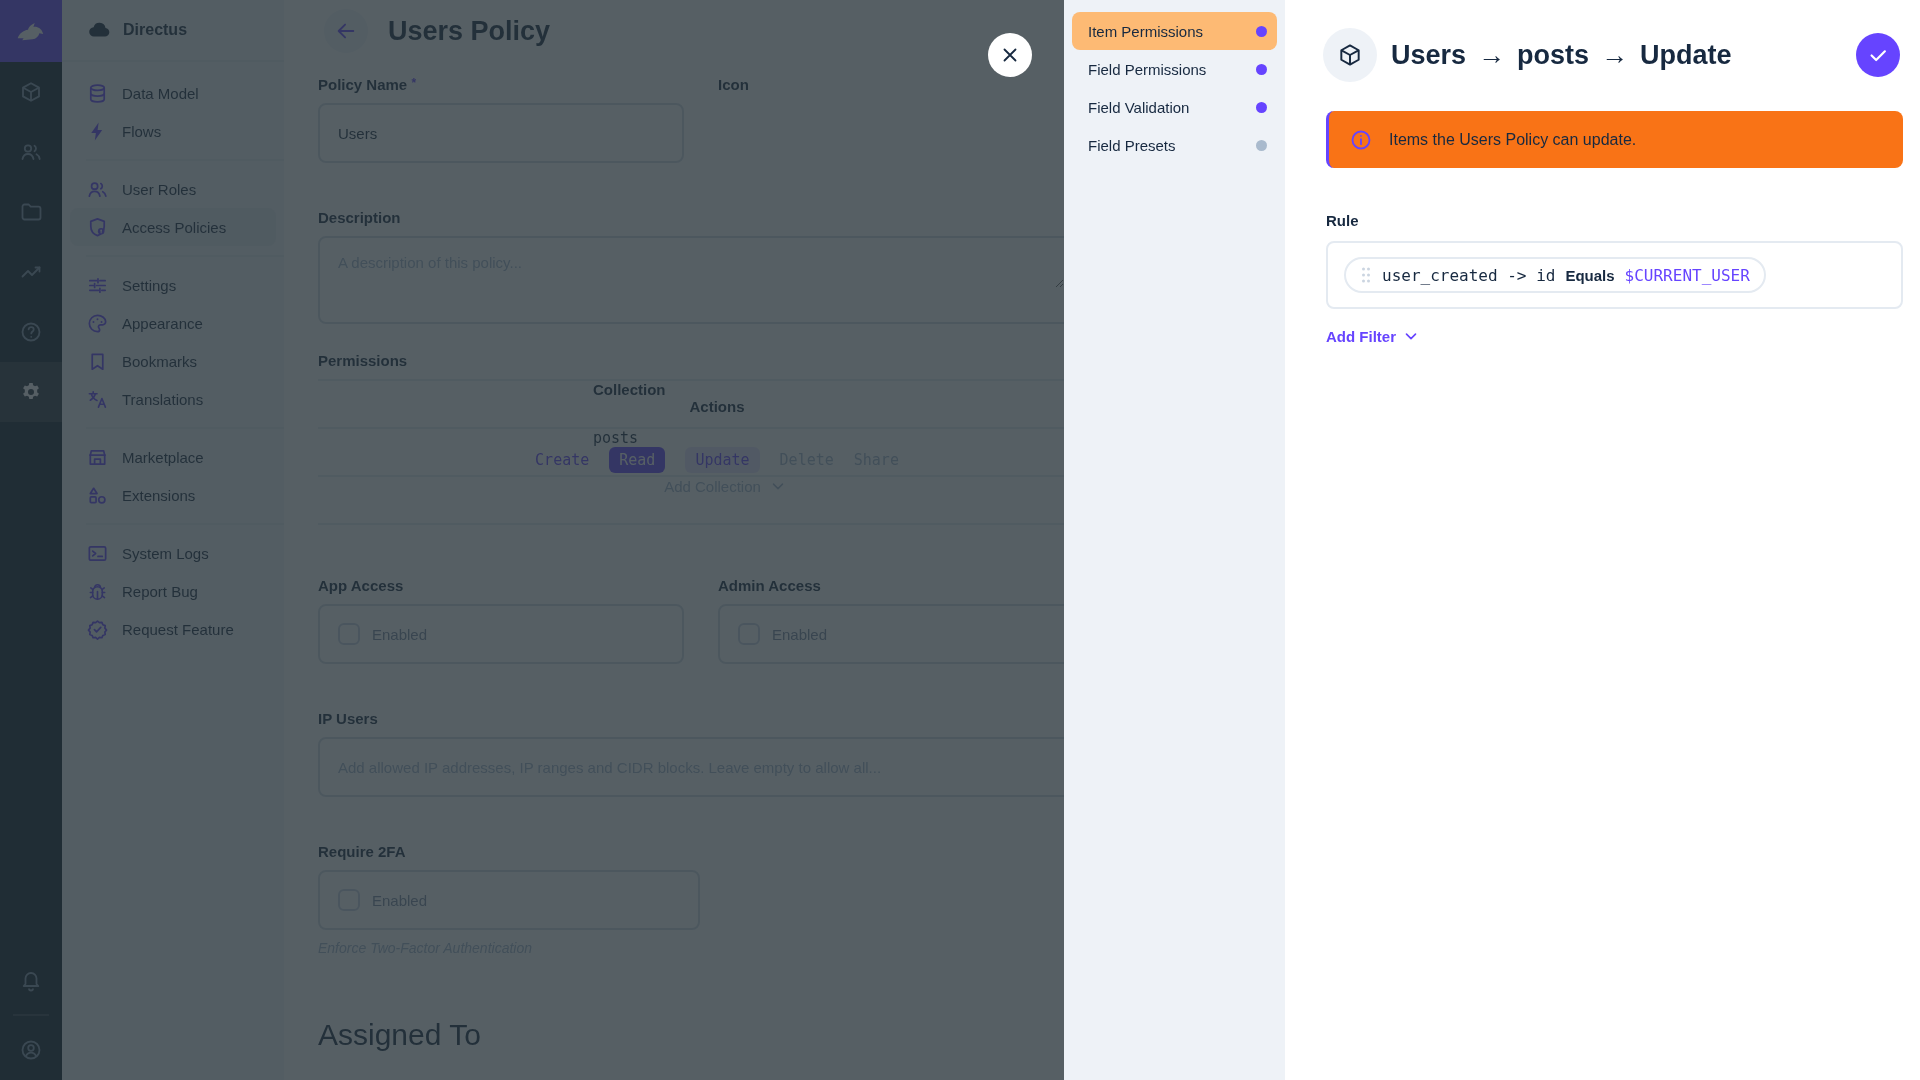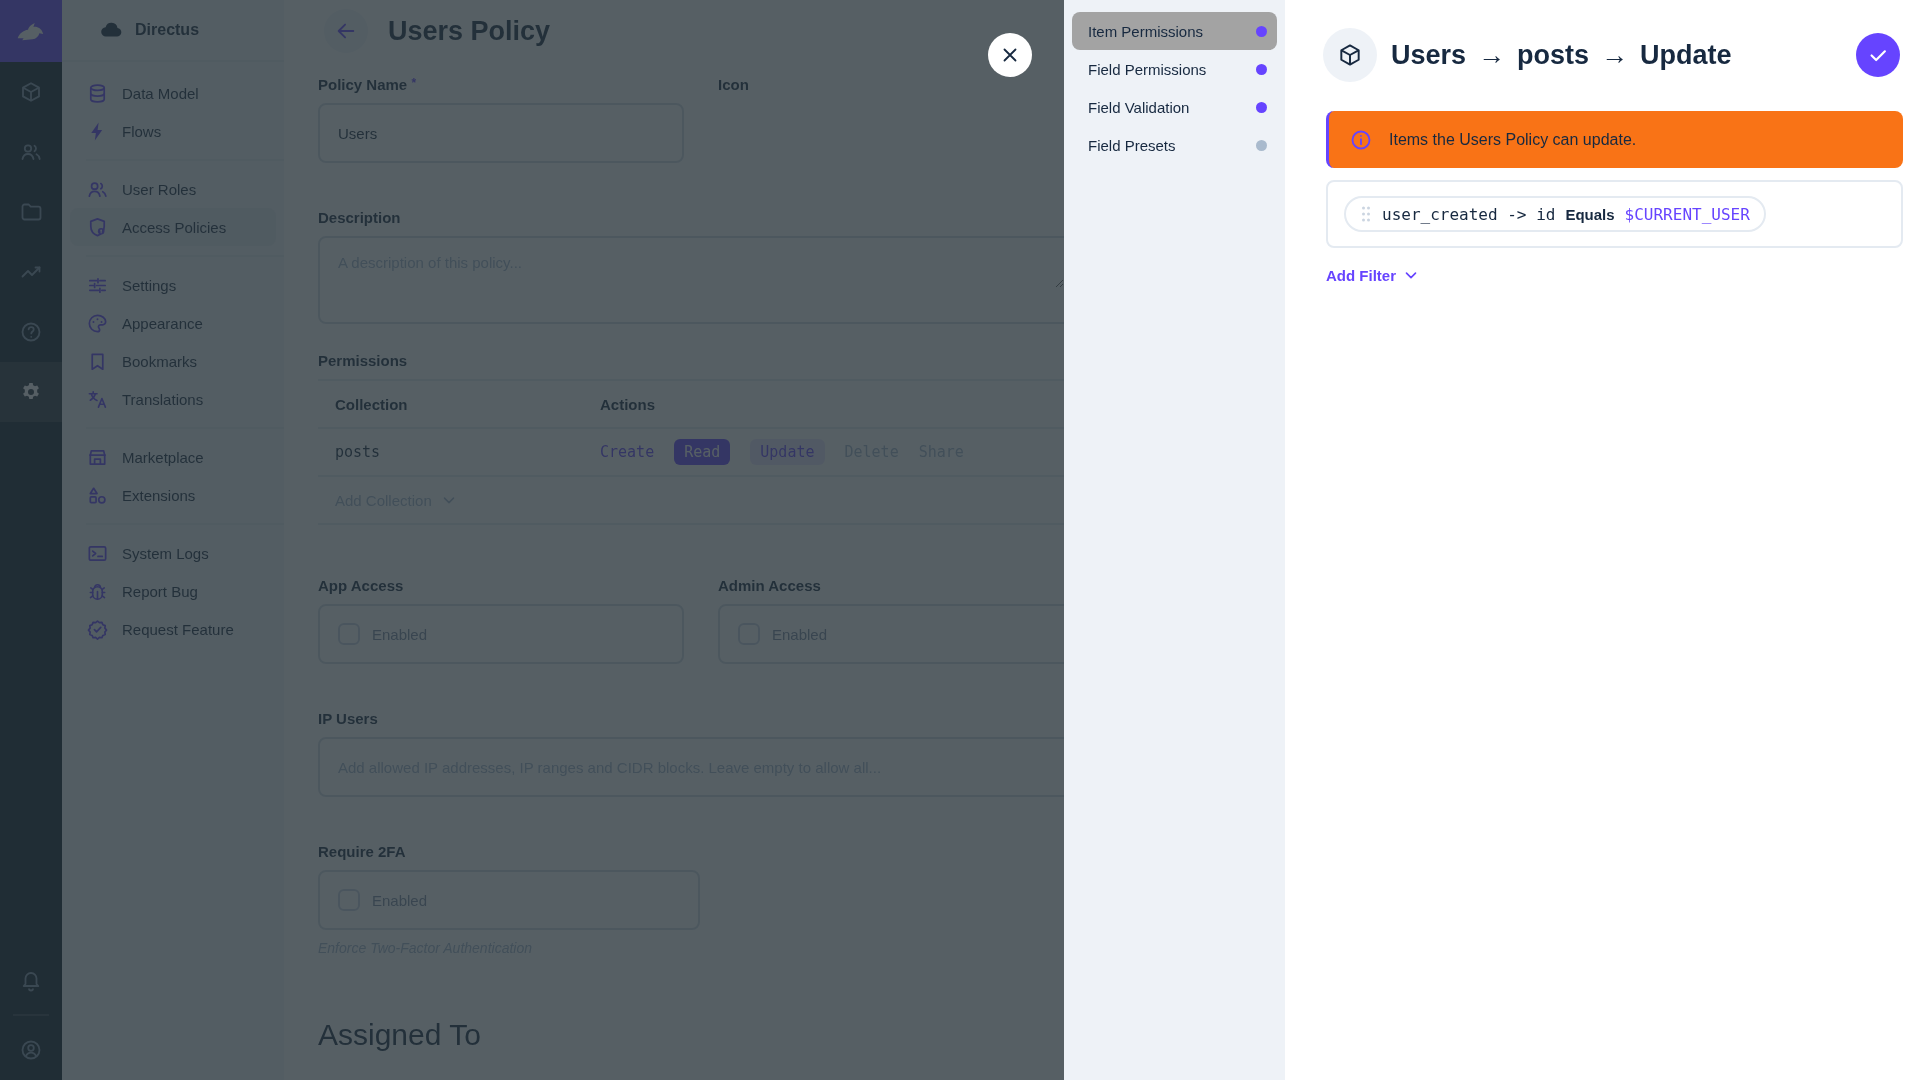--- a/index.html
+++ b/index.html
@@ -9,21 +9,21 @@
   
   .module-bar { position:absolute; left:0; top:0; bottom:0; width:62px; background:#0d1b2a; z-index:2; }
   .logo-tile { width:62px; height:62px; background:#6644ff; display:flex; align-items:center; justify-content:center; }
   .module-btn { width:62px; height:60px; display:flex; align-items:center; justify-content:center; color:#8196ad; cursor:pointer; }
   .module-btn.active { background:rgba(255,255,255,0.12); color:#ffffff; }
   .module-bottom { position:absolute; bottom:0; left:0; width:62px; }
   .module-divider { height:2px; background:rgba(255,255,255,0.14); margin:4px 13px; }
 
   
   .nav { position:absolute; left:62px; top:0; bottom:0; width:222px; background:#f0f4f9; z-index:2; }
-  .nav-header { height:62px; display:flex; align-items:center; gap:12px; padding-left:37px; border-bottom:2px solid #e4eaf1; color:#172940; }
+  .nav-header { height:62px; display:flex; align-items:center; gap:12px; padding-left:25px; border-bottom:2px solid #e4eaf1; color:#172940; }
   .nav-header .proj-name { font-size:16px; font-weight:bold; }
   .nav-items { padding-top:12px; }
   .nav-item { height:38px; display:flex; align-items:center; gap:13px; padding-left:24px; color:#172940; font-size:15px; cursor:pointer; }
   .nav-item .nicon { color:#6644ff; display:flex; }
   .nav-item.active { background:#e4eaf1; border-radius:8px; margin:0 8px; padding-left:16px; }
   .nav-divider { height:2px; background:#e4eaf1; margin:9px 0 9px 24px; }
 
   
   .main { position:absolute; left:284px; top:0; right:0; bottom:0; background:#ffffff; z-index:1; }
   .main-header { height:62px; display:flex; align-items:center; gap:20px; padding-left:40px; }
@@ -35,21 +35,21 @@
   .field.full { width:798px; }
   .flabel { font-size:15px; font-weight:bold; color:#172940; margin-bottom:10px; }
   .flabel .req { color:#6644ff; font-size:12px; vertical-align:top; }
   .inputbox { height:60px; width:100%; border:2px solid #d3dae4; border-radius:8px; display:flex; align-items:center; padding:0 18px; font-size:15px; color:#172940; gap:12px; background:#fff; }
   input.raw, textarea.raw { border:none; outline:none; width:100%; font-size:15px; color:#172940; font-family:"Liberation Sans",sans-serif; background:transparent; }
   input.raw::placeholder, textarea.raw::placeholder { color:#a2b5cd; }
   .textareabox { height:88px; border:2px solid #d3dae4; border-radius:8px; padding:16px 18px; }
   .icon-value { color:#6644ff; display:flex; align-items:center; gap:12px; font-size:15px; }
 
   .perm-table { border-top:2px solid #e4eaf1; width:798px; }
-  .perm-row { height:48px; display:flex; align-items:center; border-bottom:2px solid #e4eaf1; }
+  .perm-row { height:48px; display:flex; align-items:center; border-bottom:2px solid #e4eaf1;flex-direction:column; }
   .col-collection { width:282px; padding-left:17px; }
   .perm-head { font-size:15px; font-weight:bold; color:#172940; }
   .mono { font-family:"DejaVu Sans Mono", monospace; }
   .coll-name { font-size:15px; color:#172940; }
   .actions-list { display:flex; align-items:center; gap:20px; font-size:15px; }
   .act { color:#6644ff; cursor:pointer; }
   .act.selected { background:#6644ff; color:#ffffff; border-radius:6px; padding:4px 10px; }
   .act.editing { background:rgba(102,68,255,0.14); color:#6644ff; border-radius:6px; padding:4px 10px; }
   .act.none { color:#a2b5cd; }
   .add-collection { color:#a2b5cd; font-size:15px; display:flex; align-items:center; gap:8px; padding-left:17px; cursor:pointer; }
@@ -60,21 +60,21 @@
 
   .assigned { margin-top:62px; }
   .assigned-title { font-size:30px; font-weight:normal; color:#172940; }
 
   
   .overlay { position:absolute; inset:0; background:rgba(38,50,56,0.78); z-index:10; }
 
   
   .tab-panel { position:absolute; left:1064px; top:0; bottom:0; width:221px; background:#eef2f7; z-index:20; padding:12px 8px; }
   .tab-item { height:38px; border-radius:8px; display:flex; align-items:center; padding:0 10px 0 16px; font-size:15px; color:#172940; cursor:pointer; margin-bottom:0; }
-  .tab-item.active { background:#a3a3a3; }
+  .tab-item.active { background:#fdba74; }
   .tab-item .tlabel { flex:1; }
   .dot { width:11px; height:11px; border-radius:50%; flex:none; }
   .dot.on { background:#6644ff; }
   .dot.off { background:#a9bacd; }
 
   
   .drawer { position:absolute; left:1285px; right:0; top:0; bottom:0; background:#ffffff; z-index:20; }
   .drawer-header { display:flex; align-items:center; padding:28px 20px 0 38px; gap:14px; }
   .drawer-icon-circle { width:54px; height:54px; border-radius:50%; background:#eef2f7; color:#172940; display:flex; align-items:center; justify-content:center; flex:none; }
   .drawer-title { font-size:27px; font-weight:bold; color:#172940; display:flex; align-items:center; gap:12px; }
@@ -459,20 +459,21 @@
       <span class="notice-icon">
         <svg width="24" height="24" viewBox="0 0 24 24" fill="none" stroke="currentColor" stroke-width="1.8" stroke-linecap="round">
             <circle cx="12" cy="12" r="8.5"></circle>
             <path d="M12 11.2v5"></path>
             <circle cx="12" cy="7.9" r="0.9" fill="currentColor" stroke="none"></circle>
           </svg>
       </span>
       <span class="notice-text">Items the Users Policy can update.</span>
     </div>
 
+    <div class="rule-label">Rule</div>
 
     <div class="rule-box">
       <div class="filter-pill">
         <span class="drag-dots">
           <svg width="12" height="20" viewBox="0 0 12 20" fill="currentColor">
               <circle cx="3.5" cy="4" r="1.5"></circle>
               <circle cx="8.5" cy="4" r="1.5"></circle>
               <circle cx="3.5" cy="10" r="1.5"></circle>
               <circle cx="8.5" cy="10" r="1.5"></circle>
               <circle cx="3.5" cy="16" r="1.5"></circle>

